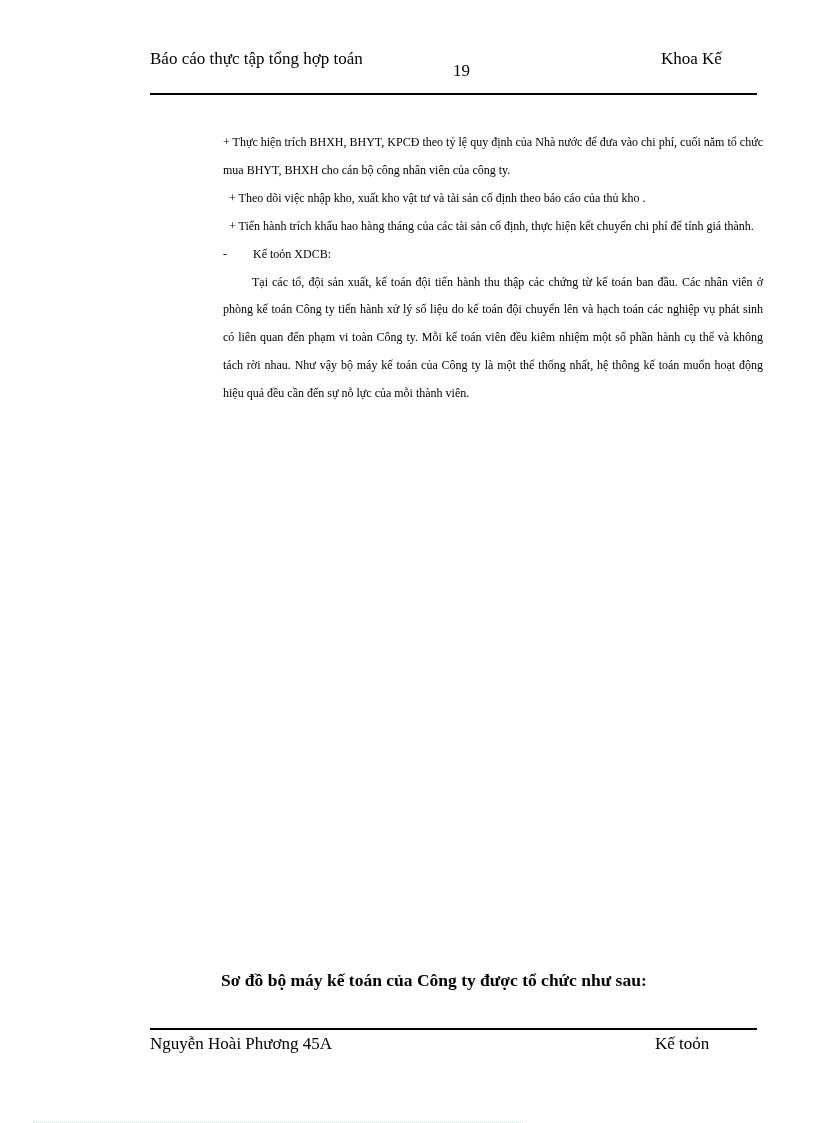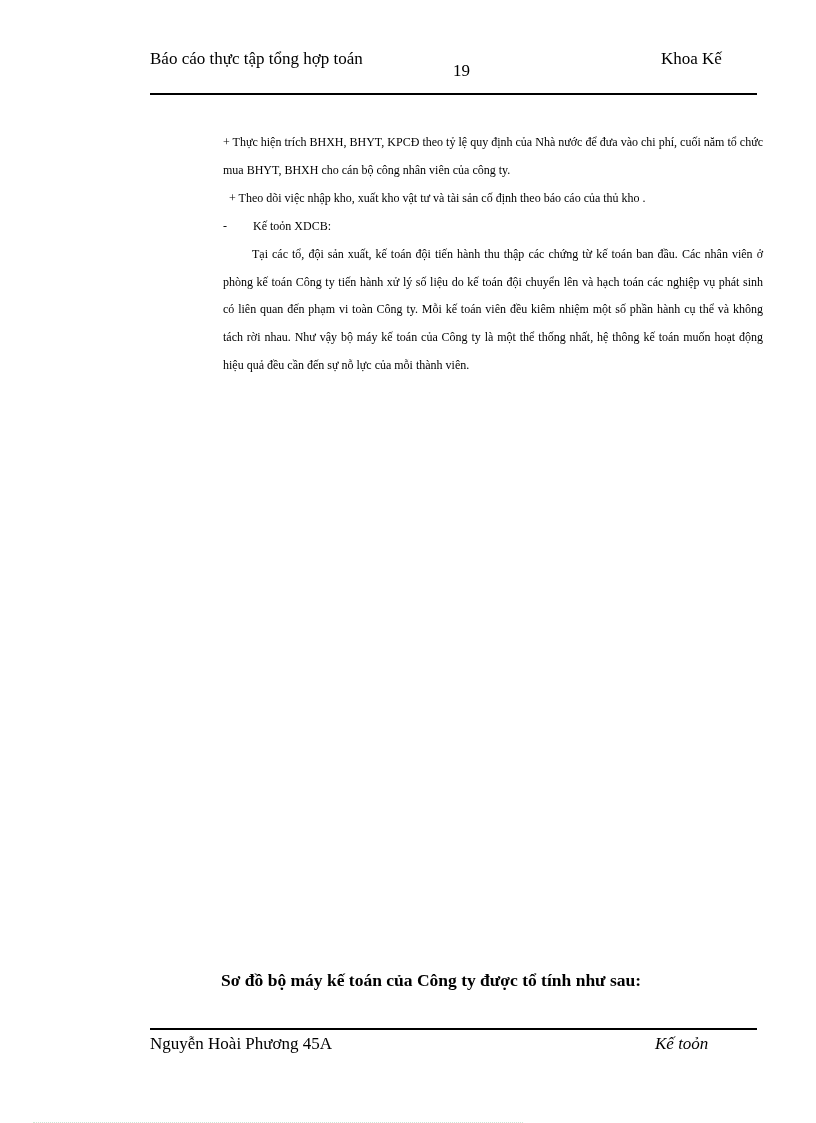--- a/index.html
+++ b/index.html
@@ -99,21 +99,21 @@
       font-size: 17px;
       line-height: 21px;
     }
     .footer .author {
       position: absolute;
       left: 0; top: 0;
       width: 200px;
     }
     .footer .role {
       position: absolute;
-      left: 505px; top: 0; font-style: italic;
+      left: 505px; top: 0;
     }
     .bottom-dots {
       position: absolute;
       left: 17px;
       top: 1122px;
       width: 490px;
       border-top: 1px dotted #cfe7d6;
     }
   </style>
 </head>
@@ -124,28 +124,29 @@
   <div class="header">
     <div class="title">Báo cáo thực tập tổng hợp toán</div>
     <div class="page-num">19</div>
     <div class="dept">Khoa Kế</div>
   </div>
   <div class="rule top"></div>
 
   <div class="body-text">
     <p>+ Thực hiện trích BHXH, BHYT, KPCĐ theo tỷ lệ quy định của Nhà nước để đưa vào chi phí, cuối năm tổ chức mua BHYT, BHXH cho cán bộ công nhân viên của công ty.</p>
     <p class="indent-sm">+ Theo dõi việc nhập kho, xuất kho vật tư và tài sản cố định theo báo cáo của thủ kho .</p>
+    <p class="indent-sm">+ Tiến hành trích khấu hao hàng tháng của các tài sản cố định, thực hiện kết chuyển chi phí để tính giá thành.</p>
     <div class="dash-item">
       <span class="dash">-</span>
       <span>Kế toỏn XDCB:</span>
     </div>
     <p class="para-indent">Tại các tổ, đội sản xuất, kế toán đội tiến hành thu thập các chứng từ kế toán ban đầu. Các nhân viên ở phòng kế toán Công ty tiến hành xử lý số liệu do kế toán đội chuyển lên và hạch toán các nghiệp vụ phát sinh có liên quan đến phạm vi toàn Công ty. Mỗi kế toán viên đều kiêm nhiệm một số phần hành cụ thể và không tách rời nhau. Như vậy bộ máy kế toán của Công ty là một thể thống nhất, hệ thông kế toán muốn hoạt động hiệu quả đều cần đến sự nỗ lực của mỗi thành viên.</p>
   </div>
 
-  <div class="section-heading">Sơ đồ bộ máy kế toán của Công ty được tổ tính như sau:</div>
+  <div class="section-heading">Sơ đồ bộ máy kế toán của Công ty được tổ chức như sau:</div>
 
   <div class="rule bottom"></div>
   <div class="footer">
     <div class="author">Nguyễn Hoài Phương 45A</div>
     <div class="role">Kế toỏn</div>
   </div>
 
   <div class="bottom-dots"></div>
 </div>
 

